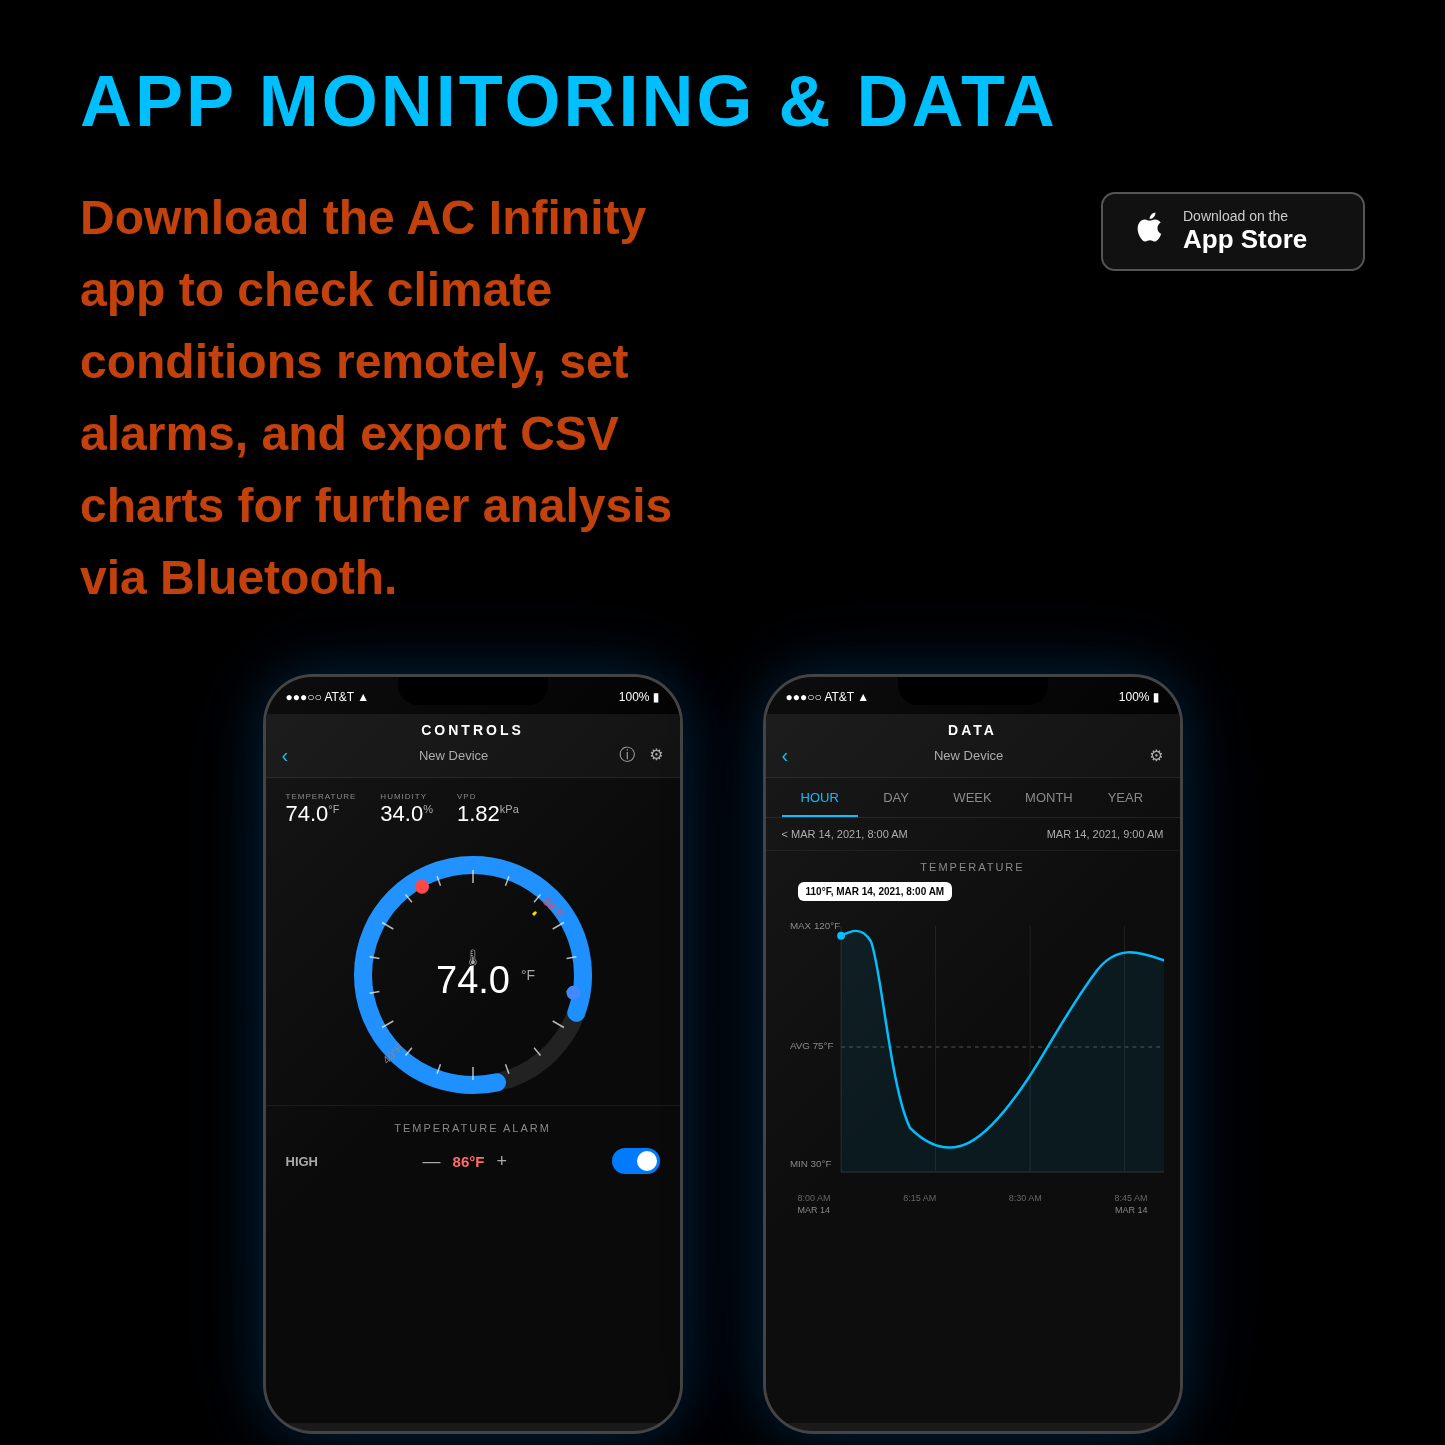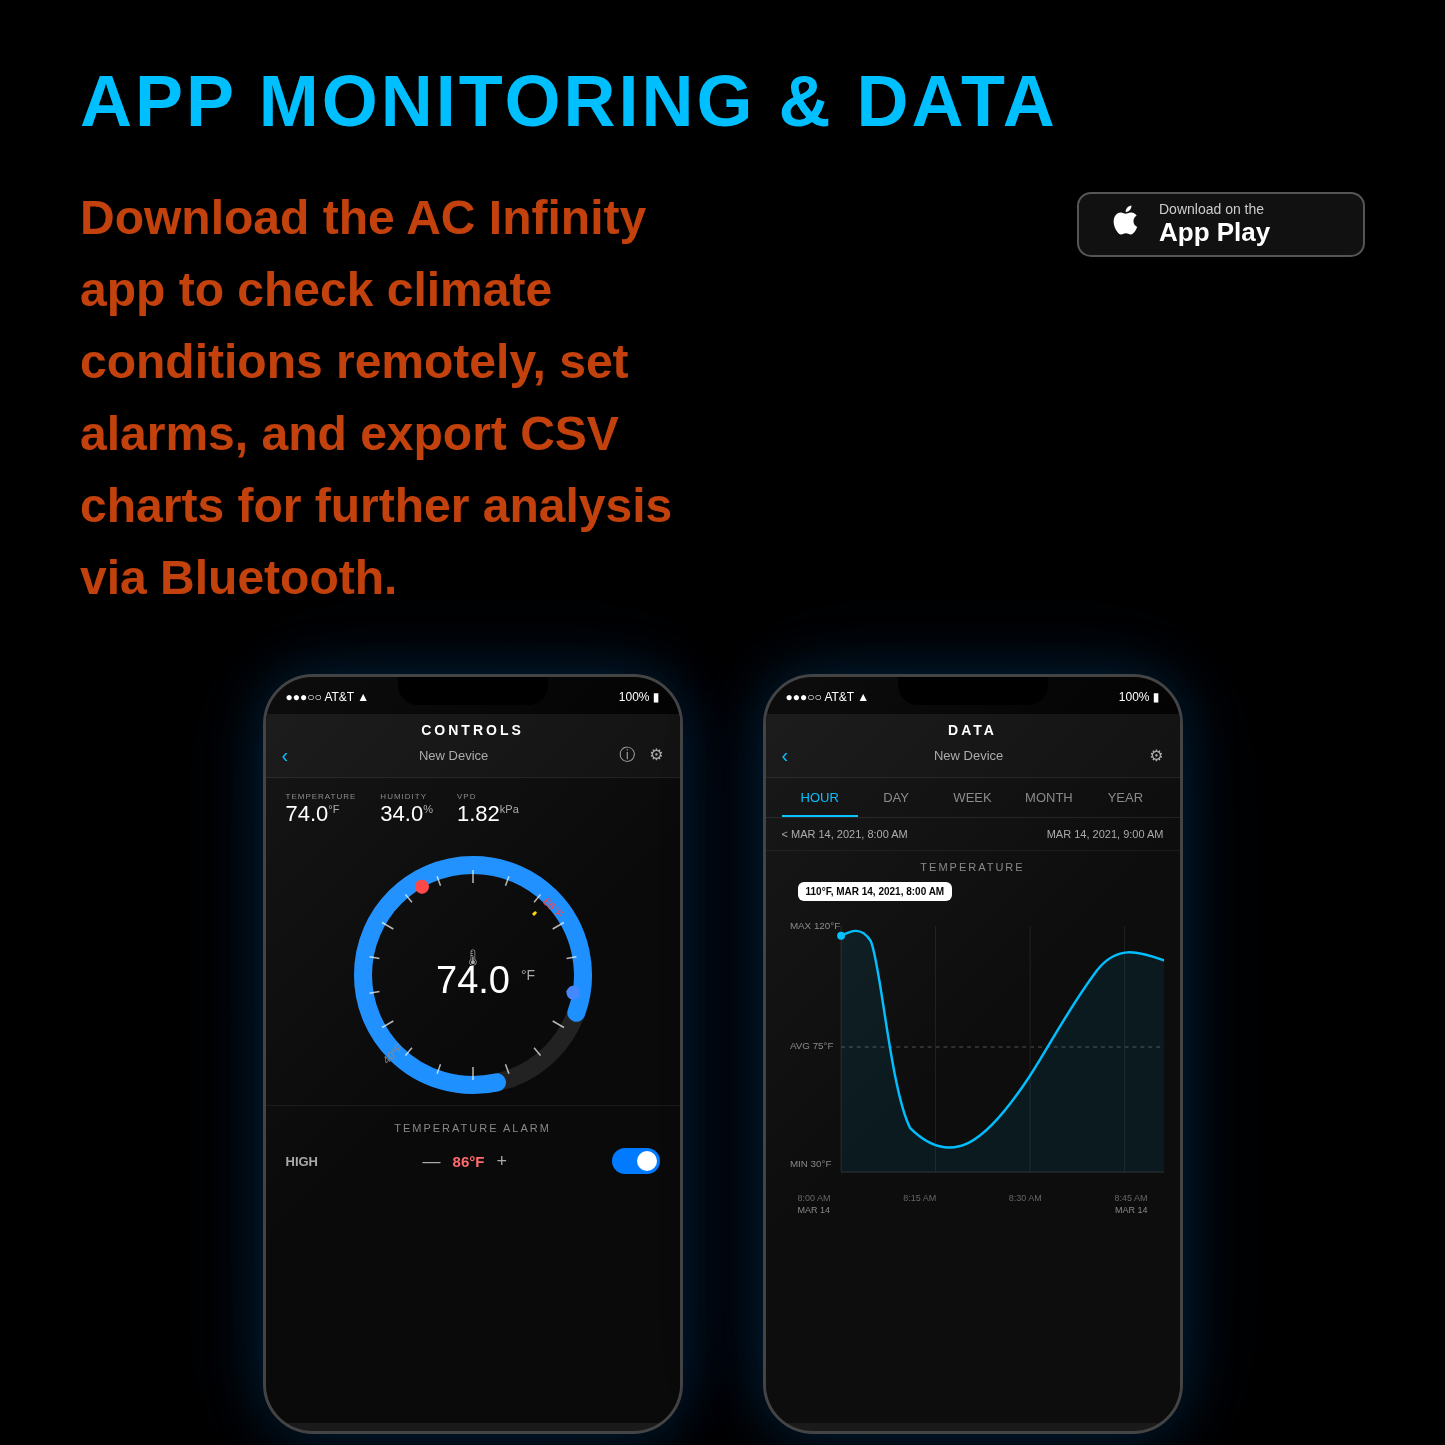--- a/index.html
+++ b/index.html
@@ -51,22 +51,22 @@
       gap: 20px;
       margin-top: 10px;
     }
 
     .app-badge {
       display: flex;
       align-items: center;
       background: #111;
       border: 2px solid #555;
       border-radius: 14px;
-      padding: 7px 28px;
-      width: 288px;
+      padding: 14px 28px;
+      width: 264px;
       cursor: pointer;
       gap: 16px;
     }
 
     .badge-icon {
       font-size: 36px;
       color: #fff;
       flex-shrink: 0;
     }
 
@@ -449,21 +449,21 @@
     <div class="badges-container">
 
       <div class="app-badge">
         <div class="badge-icon">
           <svg width="36" height="36" viewBox="0 0 36 36" fill="white">
             <path d="M26.5 19.2c0-3.8 3.1-5.6 3.2-5.7-1.8-2.6-4.5-2.9-5.4-3-2.3-.2-4.5 1.3-5.6 1.3-1.2 0-2.9-1.3-4.8-1.3-2.5 0-4.8 1.5-6 3.7-2.6 4.5-.7 11.1 1.8 14.7 1.2 1.8 2.7 3.7 4.6 3.6 1.8-.1 2.5-1.2 4.7-1.2 2.2 0 2.8 1.2 4.7 1.1 2-.1 3.3-1.8 4.5-3.5 1.4-2 2-4 2-4.1-.1 0-3.7-1.4-3.7-5.6zM22.9 8.1c1-1.2 1.7-2.8 1.5-4.5-1.4.1-3.2.9-4.2 2.1-1 1.1-1.8 2.7-1.5 4.3 1.5.1 3-0.7 4.2-1.9z"></path>
           </svg>
         </div>
         <div class="badge-text-container">
           <span class="badge-small-text">Download on the</span>
-          <span class="badge-large-text">App Play</span>
+          <span class="badge-large-text">App Store</span>
         </div>
       </div>
 
 
     </div>
   </div>
 
   <div class="phones-section">
 
     <div class="phone-wrapper">

